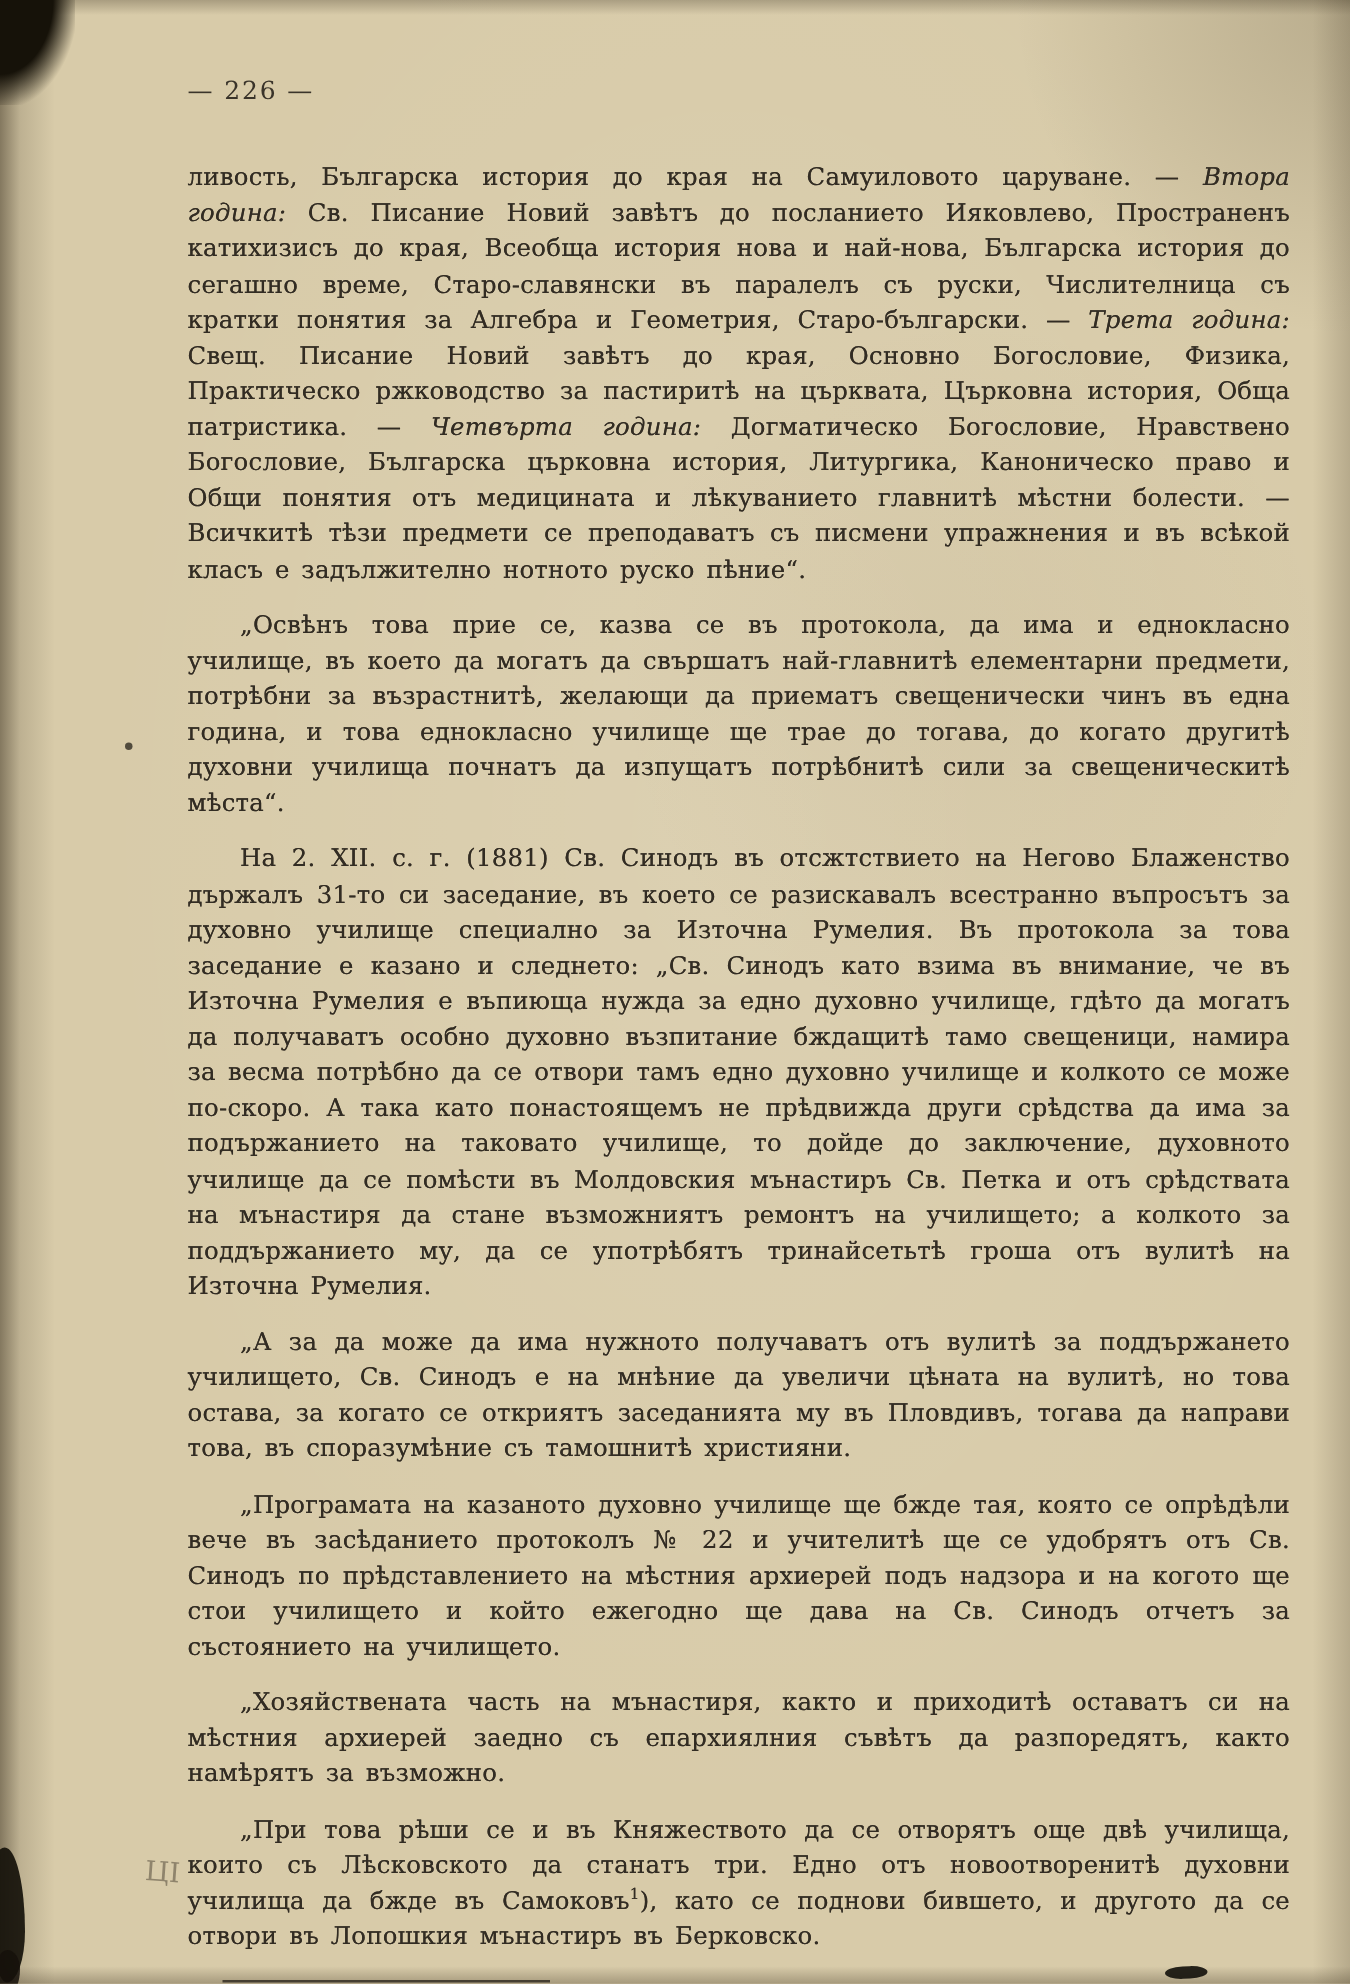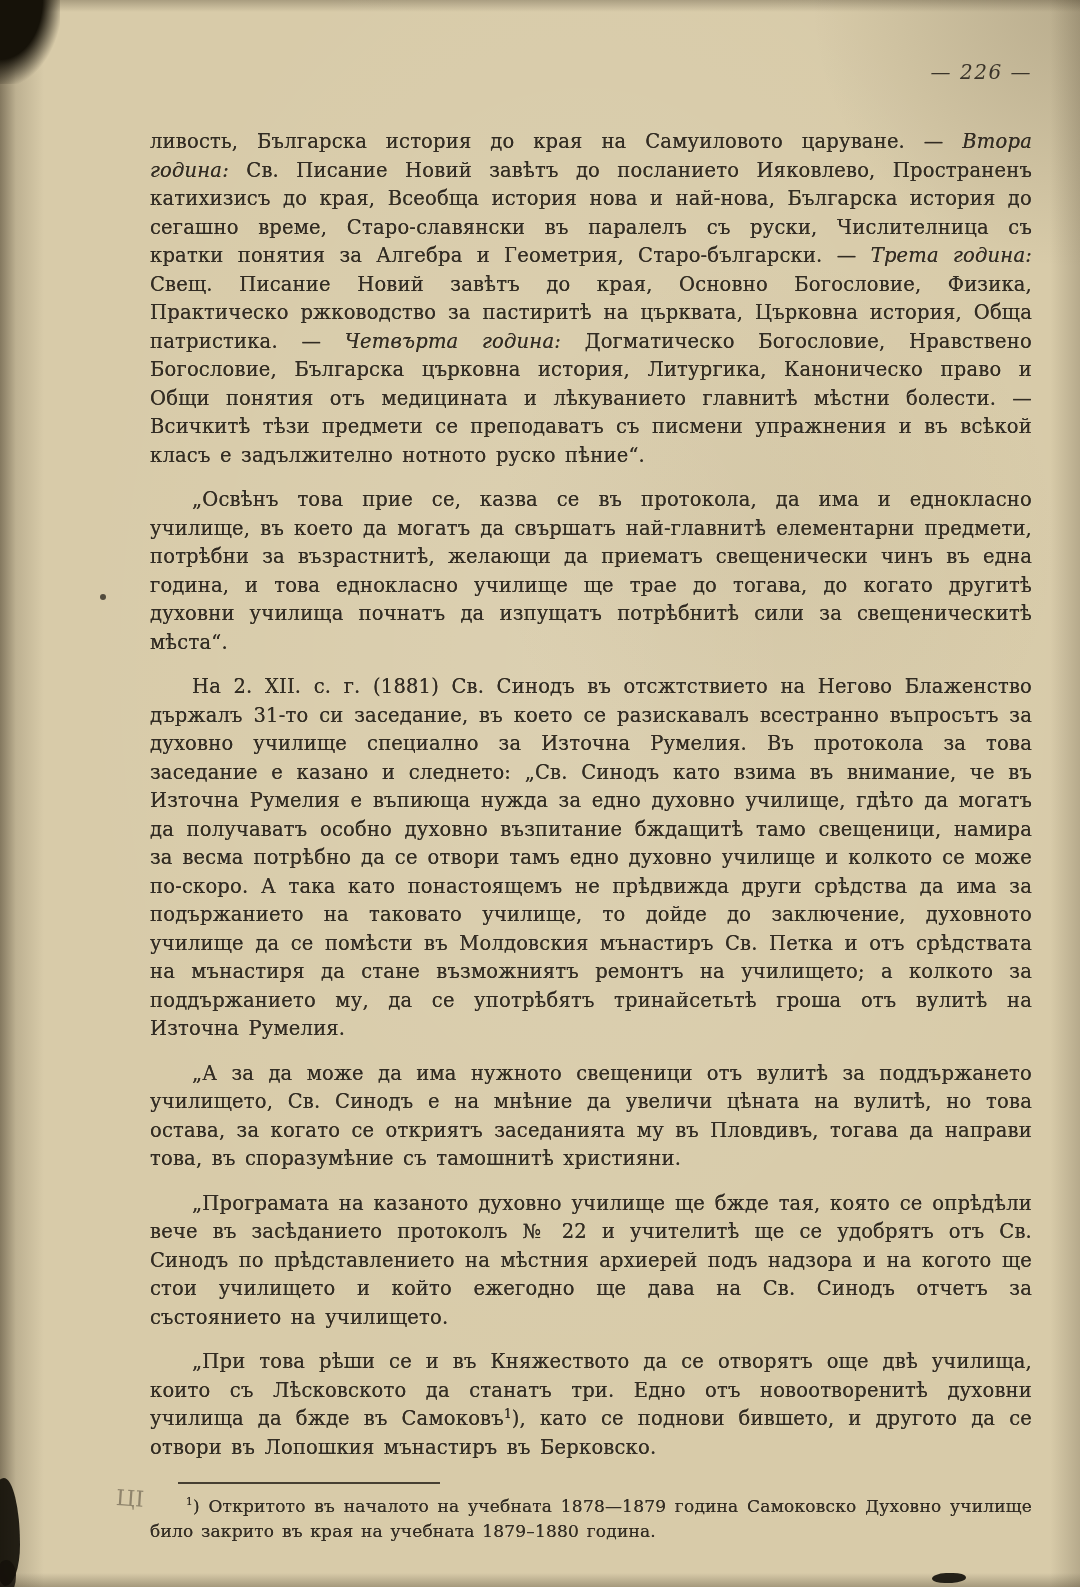--- a/index.html
+++ b/index.html
@@ -12,23 +12,22 @@
       linear-gradient(90deg, rgba(48,38,22,0.50) 0px, rgba(48,38,22,0.16) 16px, rgba(48,38,22,0) 44px),
       linear-gradient(270deg, rgba(48,38,22,0.20) 0px, rgba(48,38,22,0) 30px),
       linear-gradient(180deg, rgba(48,38,22,0.28) 0px, rgba(48,38,22,0) 12px),
       linear-gradient(0deg, rgba(48,38,22,0.30) 0px, rgba(48,38,22,0) 14px),
       #d8cba9;
     font-family:"DejaVu Serif","Liberation Serif",serif;
     color:#322c23;
   }
   .page-number{
     position:absolute;top:60px;left:150px;right:48px;
-    text-align:right;font-size:20px;letter-spacing:1.5px;
+    text-align:left;font-size:20px;letter-spacing:1.5px;
     color:#3a342a;
-    font-style:italic;
   }
   .text-block{
     position:absolute;left:150px;right:48px;top:112px;
   }
   p.par{
     margin:16px 0 13px 0;
     font-size:19.5px;line-height:28.5px;
     text-align:justify;
     word-spacing:3px;letter-spacing:0.2px;
     text-shadow:0 0 0.4px rgba(50,44,35,0.85);
@@ -81,22 +80,23 @@
 <body>
 
 <div>
 
   <div class="page-number">— 226 —</div>
 
   <div class="text-block">
     <p class="par"><span>ливость, Българска история до края на Самуиловото царуване. — </span><span class="it">Втора година:</span><span> Св. Писание Новий завѣтъ до посланието Ияковлево, Пространенъ катихизисъ до края, Всеобща история нова и най-нова, Българска история до сегашно време, Старо-славянски въ паралелъ съ руски, Числителница съ кратки понятия за Алгебра и Геометрия, Старо-български. — </span><span class="it">Трета година:</span><span> Свещ. Писание Новий завѣтъ до края, Основно Богословие, Физика, Практическо ржководство за пастиритѣ на църквата, Църковна история, Обща патристика. — </span><span class="it">Четвърта година:</span><span> Догматическо Богословие, Нравствено Богословие, Българска църковна история, Литургика, Каноническо право и Общи понятия отъ медицината и лѣкуванието главнитѣ мѣстни болести. — Всичкитѣ тѣзи предмети се преподаватъ съ писмени упражнения и въ всѣкой класъ е задължително нотното руско пѣние“.</span></p>
     <p class="par indent"><span>„Освѣнъ това прие се, казва се въ протокола, да има и еднокласно училище, въ което да могатъ да свършатъ най-главнитѣ елементарни предмети, потрѣбни за възрастнитѣ, желающи да приематъ свещенически чинъ въ една година, и това еднокласно училище ще трае до тогава, до когато другитѣ духовни училища почнатъ да изпущатъ потрѣбнитѣ сили за свещеническитѣ мѣста“.</span></p>
     <p class="par indent"><span>На 2. XII. с. г. (1881) Св. Синодъ въ отсжтствието на Негово Блаженство държалъ 31-то си заседание, въ което се разискавалъ всестранно въпросътъ за духовно училище специално за Източна Румелия. Въ протокола за това заседание е казано и следнето: „Св. Синодъ като взима въ внимание, че въ Източна Румелия е въпиюща нужда за едно духовно училище, гдѣто да могатъ да получаватъ особно духовно възпитание бждащитѣ тамо свещеници, намира за весма потрѣбно да се отвори тамъ едно духовно училище и колкото се може по-скоро. А така като понастоящемъ не прѣдвижда други срѣдства да има за подържанието на таковато училище, то дойде до заключение, духовното училище да се помѣсти въ Молдовския мънастиръ Св. Петка и отъ срѣдствата на мънастиря да стане възможниятъ ремонтъ на училището; а колкото за поддържанието му, да се употрѣбятъ тринайсетьтѣ гроша отъ вулитѣ на Източна Румелия.</span></p>
-    <p class="par indent"><span>„А за да може да има нужното свещеници отъ вулитѣ за поддържането училището, Св. Синодъ е на мнѣние да увеличи цѣната на вулитѣ, но това остава, за когато се откриятъ заседанията му въ Пловдивъ, тогава да направи това, въ споразумѣние съ тамошнитѣ християни.</span></p>
+    <p class="par indent"><span>„А за да може да има нужното получаватъ отъ вулитѣ за поддържането училището, Св. Синодъ е на мнѣние да увеличи цѣната на вулитѣ, но това остава, за когато се откриятъ заседанията му въ Пловдивъ, тогава да направи това, въ споразумѣние съ тамошнитѣ християни.</span></p>
     <p class="par indent"><span>„Програмата на казаното духовно училище ще бжде тая, която се опрѣдѣли вече въ засѣданието протоколъ № 22 и учителитѣ ще се удобрятъ отъ Св. Синодъ по прѣдставлението на мѣстния архиерей подъ надзора и на когото ще стои училището и който ежегодно ще дава на Св. Синодъ отчетъ за състоянието на училището.</span></p>
+    <p class="par indent"><span>„Хозяйствената часть на мънастиря, както и приходитѣ оставатъ си на мѣстния архиерей заедно съ епархиялния съвѣтъ да разпоредятъ, както намѣрятъ за възможно.</span></p>
     <p class="par indent"><span>„При това рѣши се и въ Княжеството да се отворятъ още двѣ училища, които съ Лѣсковското да станатъ три. Едно отъ новоотворенитѣ духовни училища да бжде въ Самоковъ</span><sup>1</sup><span>), като се поднови бившето, и другото да се отвори въ Лопошкия мънастиръ въ Берковско.</span></p>
 
     <div class="footnote">
       <div class="footnote-rule"></div>
       <p class="fn-text"><sup>1</sup><span>) Откритото въ началото на учебната 1878—1879 година Самоковско Духовно училище било закрито въ края на учебната 1879–1880 година.</span></p>
     </div>
   </div>
 
   <div class="artifact corner-tl"></div>
   <div class="artifact blob-bl"></div>

